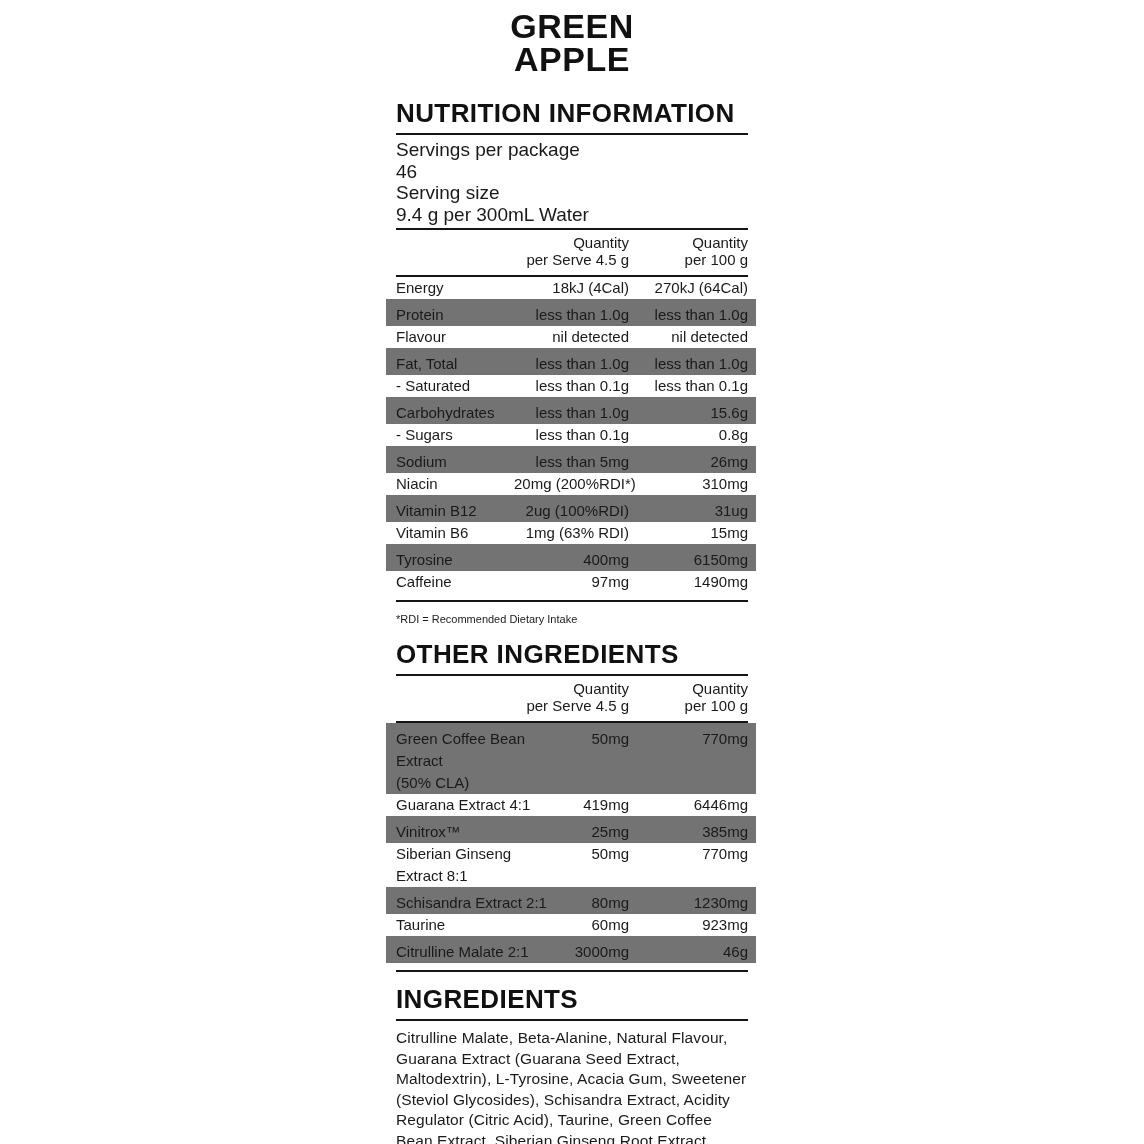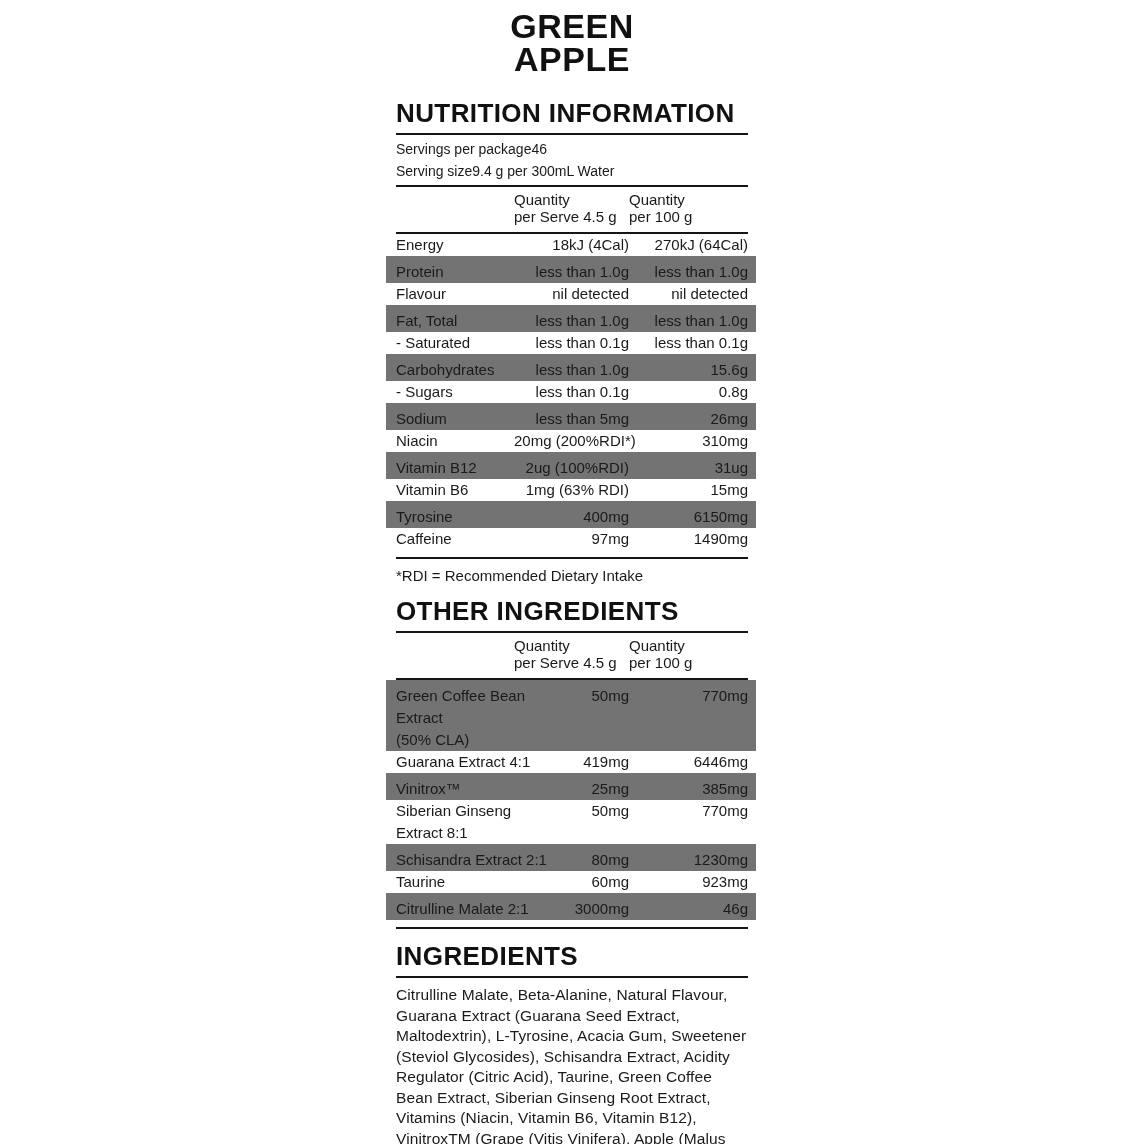--- a/index.html
+++ b/index.html
@@ -37,51 +37,53 @@
   .heading-other    { margin-top: 16px; }
   .heading-ingredients { margin-top: 16px; }
   .rule {
     border-top: 2px solid #151515;
     height: 0;
   }
   .rule-after-heading { margin-top: 9px; }
   .serving-info { padding: 4px 0 3px 0; }
   .serving-row {
     display: flex;
-    justify-content: flex-start;
-    font-size: 14px;
+    justify-content: flex-end;
+    font-size: 19px;
     line-height: 21.5px;
+    flex-direction: column;
   }
   .col-headers {
     display: grid;
     grid-template-columns: 118px 115px 119px;
     padding: 5px 0 7px 0;
   }
   .col-header {
+    text-align: right;
     font-size: 15px;
     line-height: 16.5px;
     white-space: nowrap;
   }
   .trows { }
   .trow {
     display: grid;
     grid-template-columns: 118px 115px 119px;
     font-size: 15px;
     line-height: 22px;
   }
   .trow.shaded {
     background: #737373;
     margin: 0 -8px 0 -10px;
     padding: 5px 8px 0 10px;
   }
   .cell { white-space: nowrap; }
   .cell.name { text-align: left; }
   .cell.num  { text-align: right; align-self: start; }
   .footnote {
-    font-size: 15px;
+    font-size: 11px;
     line-height: 16px;
     padding: 9px 0 0 0;
   }
   .rule-table-end { margin-top: 7px; }
   .ingredients-text {
     font-size: 15.5px;
     line-height: 20.5px;
     letter-spacing: 0.1px;
     padding-top: 7px;
     text-align: left;

